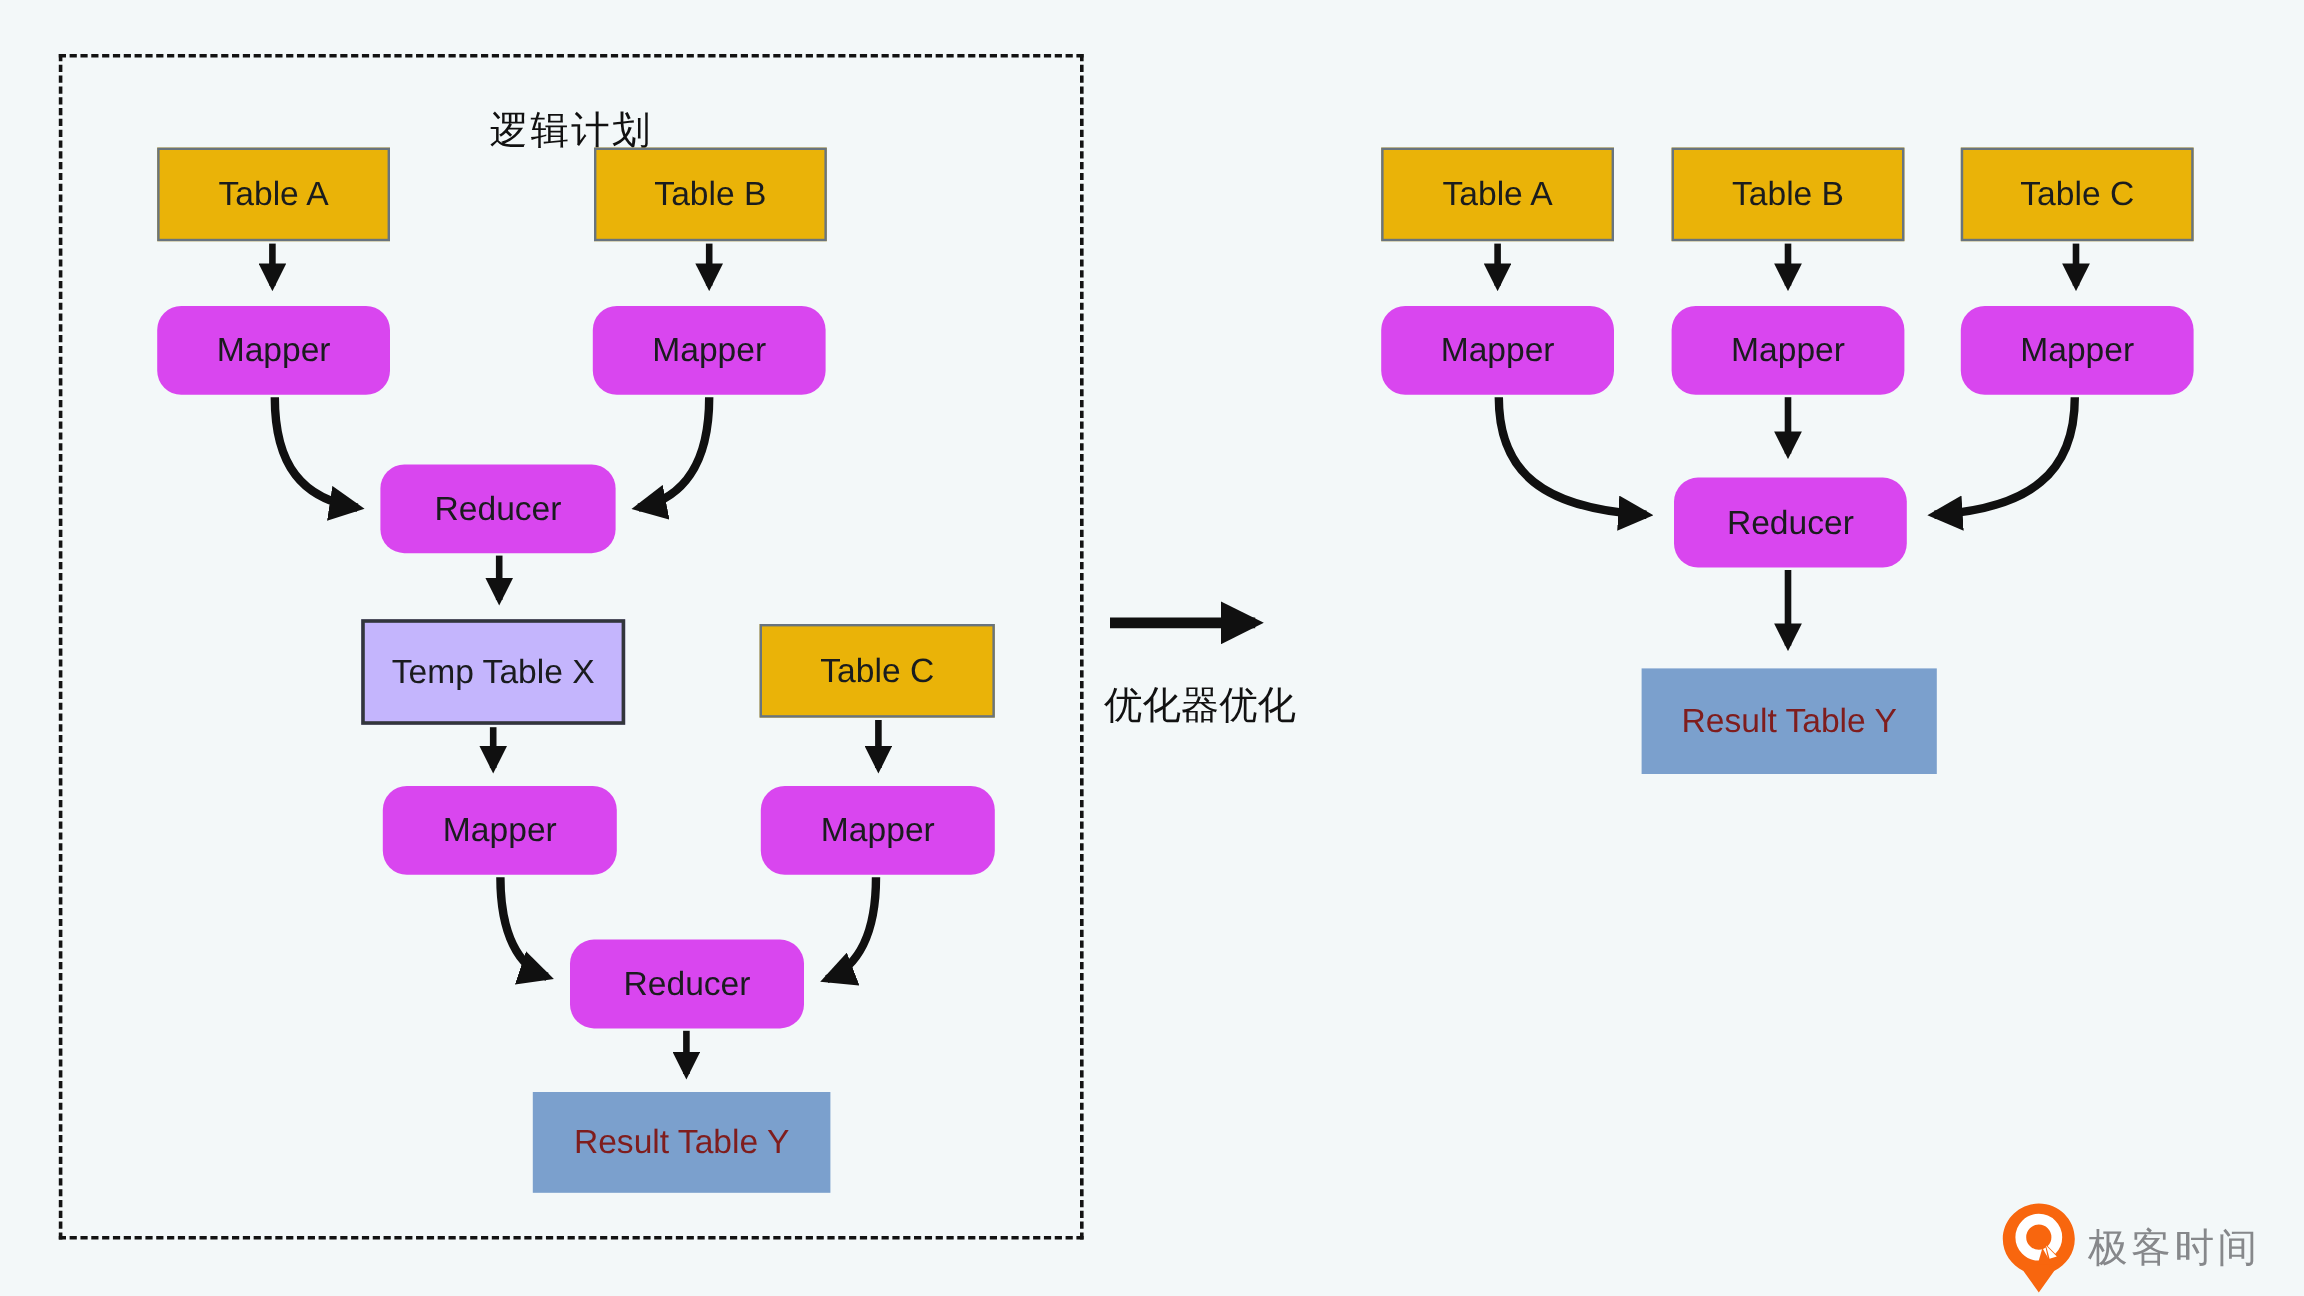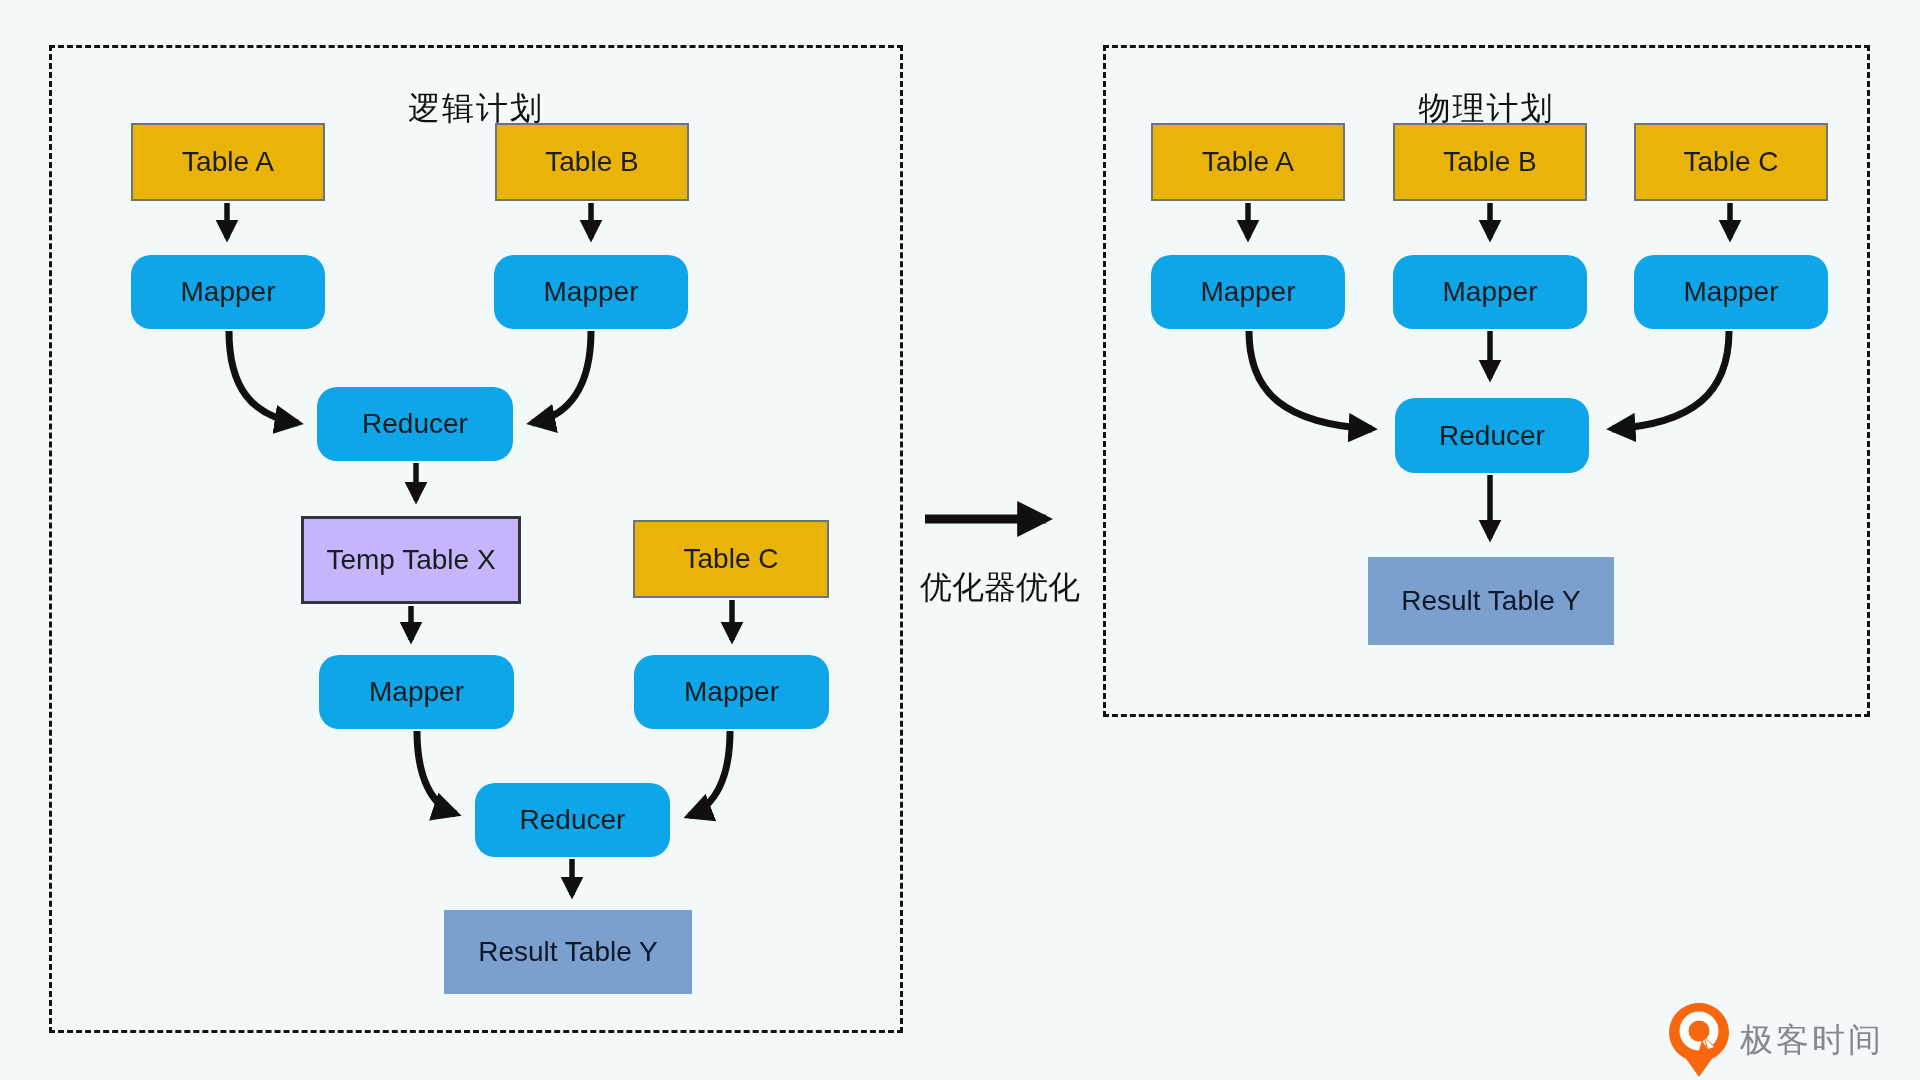--- a/index.html
+++ b/index.html
@@ -13,23 +13,23 @@
   .panel{position:absolute;border:3px dashed #131313;box-sizing:border-box;}
   .panel-title{
     position:absolute;left:0;top:12px;width:100%;text-align:center;
     font-size:32px;font-weight:500;color:#111;letter-spacing:2px;
   }
   .node{
     position:absolute;display:flex;align-items:center;justify-content:center;
     font-size:28px;color:#1a1c1e;box-sizing:border-box;white-space:nowrap;
   }
   .node.table{background:#eab308;border:2px solid #68747f;}
-  .node.process{background:#0ea5e9;border-radius:20px;}
+  .node.process{background:#d946ef;border-radius:20px;}
   .node.temp{background:#c4b5fd;border:3px solid #32363b;}
-  .node.result{background:#7ba0cd;color:#0f172a;}
+  .node.result{background:#7ba0cd;color:#7f1d1d;}
   .transform-label{
     position:absolute;left:895px;top:566px;width:210px;text-align:center;
     font-size:32px;color:#121212;font-weight:500;font-family:Liberation Mono, monospace;
   }
   .branding{
     position:absolute;left:1668px;top:1000px;width:252px;height:80px;
     display:flex;align-items:center;
   }
   .brand-text{
     font-size:33px;color:#86888b;letter-spacing:3px;margin-left:10px;font-weight:500;
@@ -87,23 +87,20 @@
   <div class="node process" style="left:317px;top:387px;width:196px;height:74px;">Reducer</div>
   <div class="node temp" style="left:301px;top:516px;width:220px;height:88px;">Temp Table X</div>
   <div class="node table" style="left:633px;top:520px;width:196px;height:78px;">Table C</div>
   <div class="node process" style="left:319px;top:655px;width:195px;height:74px;">Mapper</div>
   <div class="node process" style="left:634px;top:655px;width:195px;height:74px;">Mapper</div>
   <div class="node process" style="left:475px;top:783px;width:195px;height:74px;">Reducer</div>
   <div class="node result" style="left:444px;top:910px;width:248px;height:84px;">Result Table Y</div>
 
   <div class="transform-label">优化器优化</div>
 
-  <section class="panel" style="left:1103px;top:45px;width:767px;height:672px;">
-    <h2 class="panel-title">物理计划</h2>
-  </section>
 
   <div class="node table" style="left:1151px;top:123px;width:194px;height:78px;">Table A</div>
   <div class="node table" style="left:1393px;top:123px;width:194px;height:78px;">Table B</div>
   <div class="node table" style="left:1634px;top:123px;width:194px;height:78px;">Table C</div>
   <div class="node process" style="left:1151px;top:255px;width:194px;height:74px;">Mapper</div>
   <div class="node process" style="left:1393px;top:255px;width:194px;height:74px;">Mapper</div>
   <div class="node process" style="left:1634px;top:255px;width:194px;height:74px;">Mapper</div>
   <div class="node process" style="left:1395px;top:398px;width:194px;height:75px;">Reducer</div>
   <div class="node result" style="left:1368px;top:557px;width:246px;height:88px;">Result Table Y</div>
 

